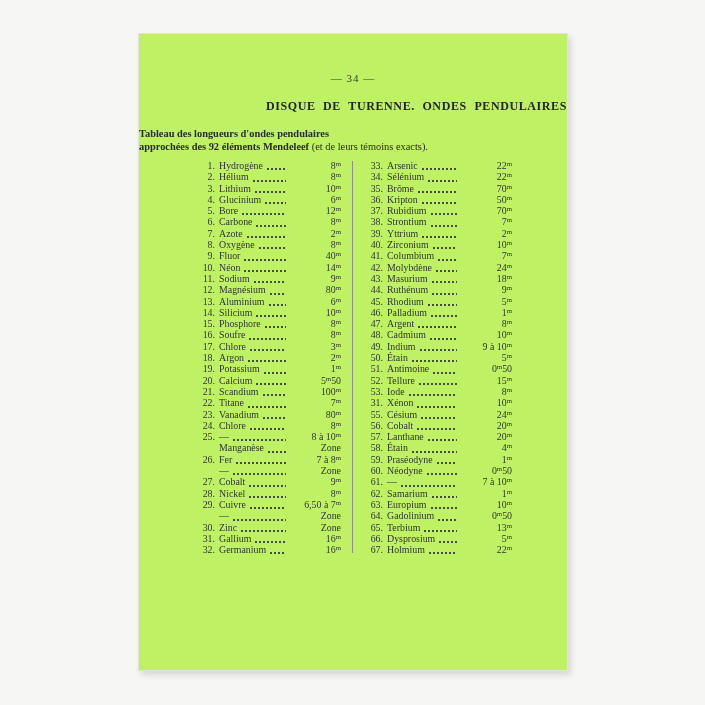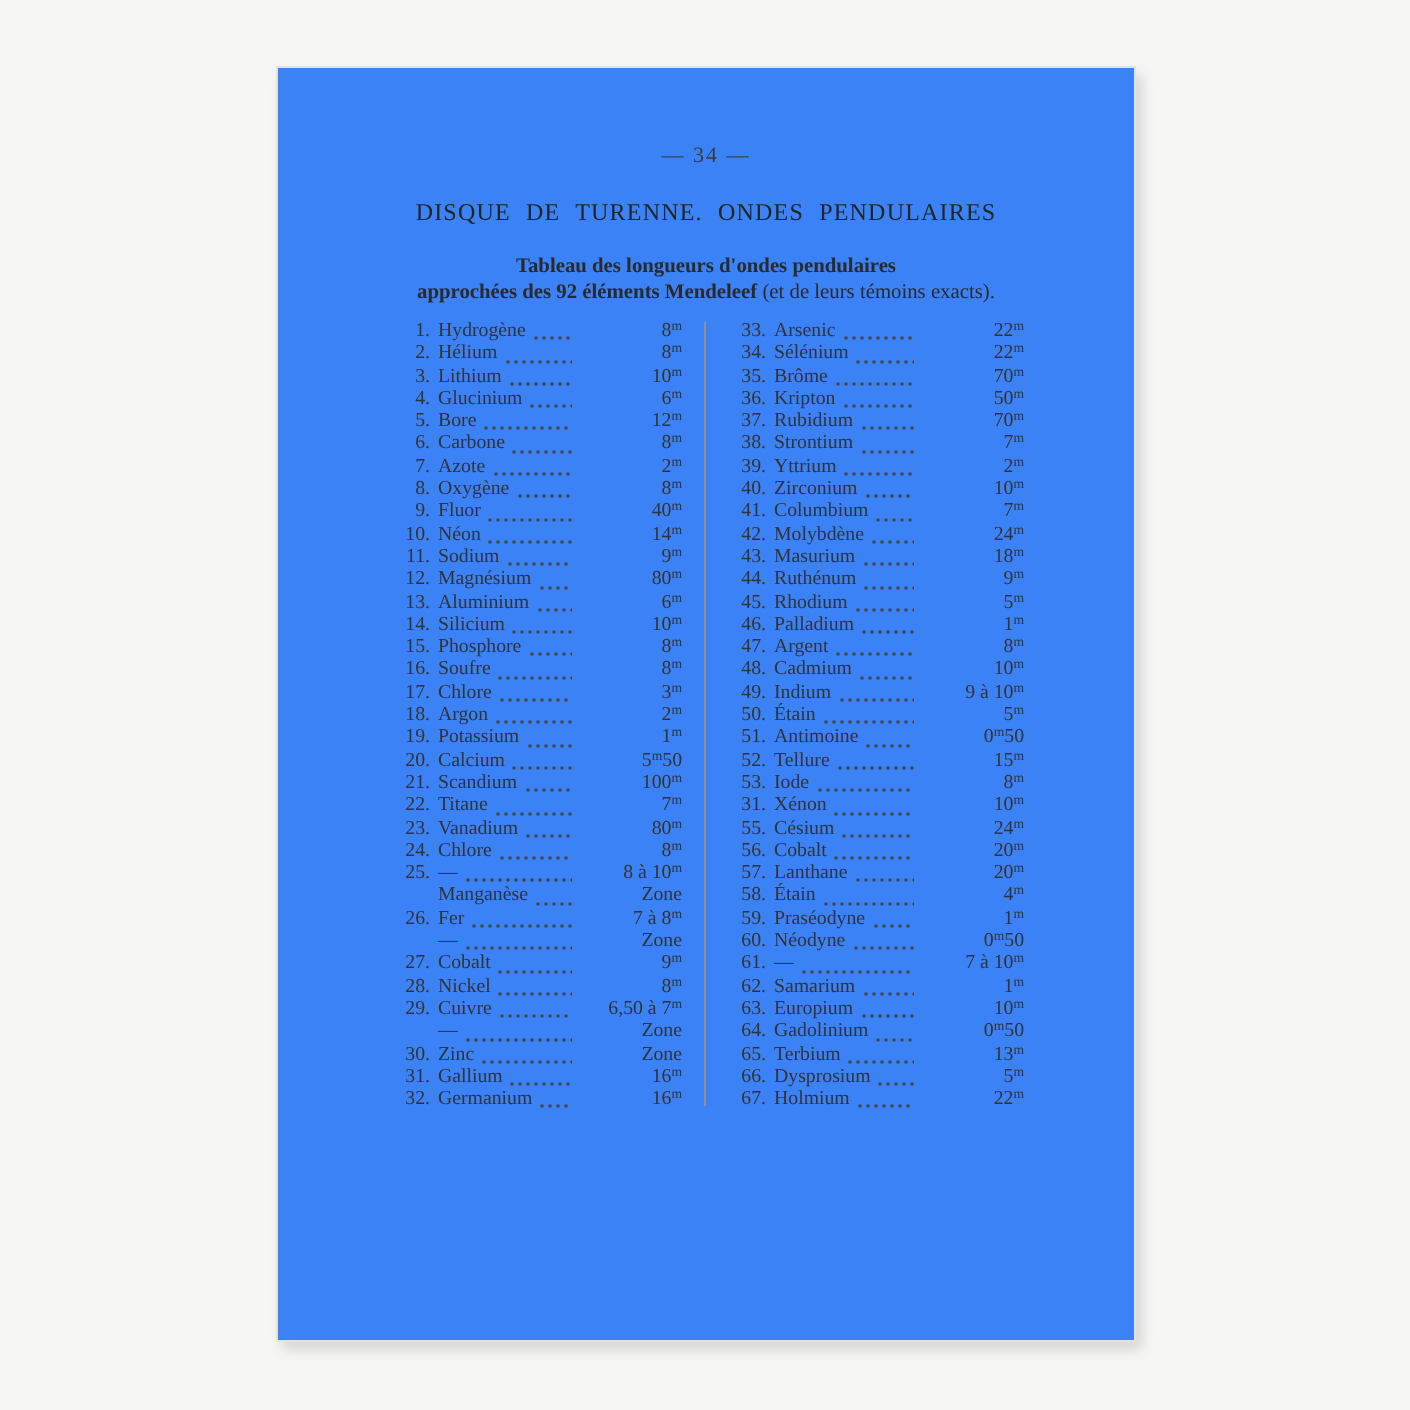--- a/index.html
+++ b/index.html
@@ -7,55 +7,54 @@
     width:705px;height:705px;
     background:#f6f6f4;
     font-family:"Liberation Serif","DejaVu Serif",serif;
     position:relative;
     overflow:hidden;
   }
   .page{
     position:absolute;
     left:138px;top:33px;
     width:430px;height:638px;
-    background:#3b82f6;
+    background:#bef264;
     border:1px solid #e2e2df;
     box-shadow:3px 4px 6px rgba(0,0,0,0.13);
     box-sizing:border-box;
     color:#2f2f2f;
   }
   .pageno{
     margin-top:38px;
     text-align:center;
     font-size:11px;
     letter-spacing:1px;
     color:#3a3a3a;
   }
   .title{
     margin:15px 0 0 0;
-    text-align:center;
+    text-align:right;
     font-size:12px;
-    font-weight:normal;
+    font-weight:bold;
     letter-spacing:0.6px;
     word-spacing:4px;
     color:#242424;
   }
   .intro{
     margin:13px auto 0 auto;
     width:300px;
     font-size:10.4px;
     line-height:13.2px;
     text-align:justify;
     text-indent:16px;
     word-spacing:2.5px;
     color:#313131;
   }
   .caption{
     margin-top:13px;
-    text-align:center;
     font-size:10.4px;
     line-height:13px;
     color:#2a2a2a;
   }
   .caption .b{font-weight:bold;}
   .table{
     margin-top:7px;
     display:flex;
     justify-content:center;
     align-items:stretch;

